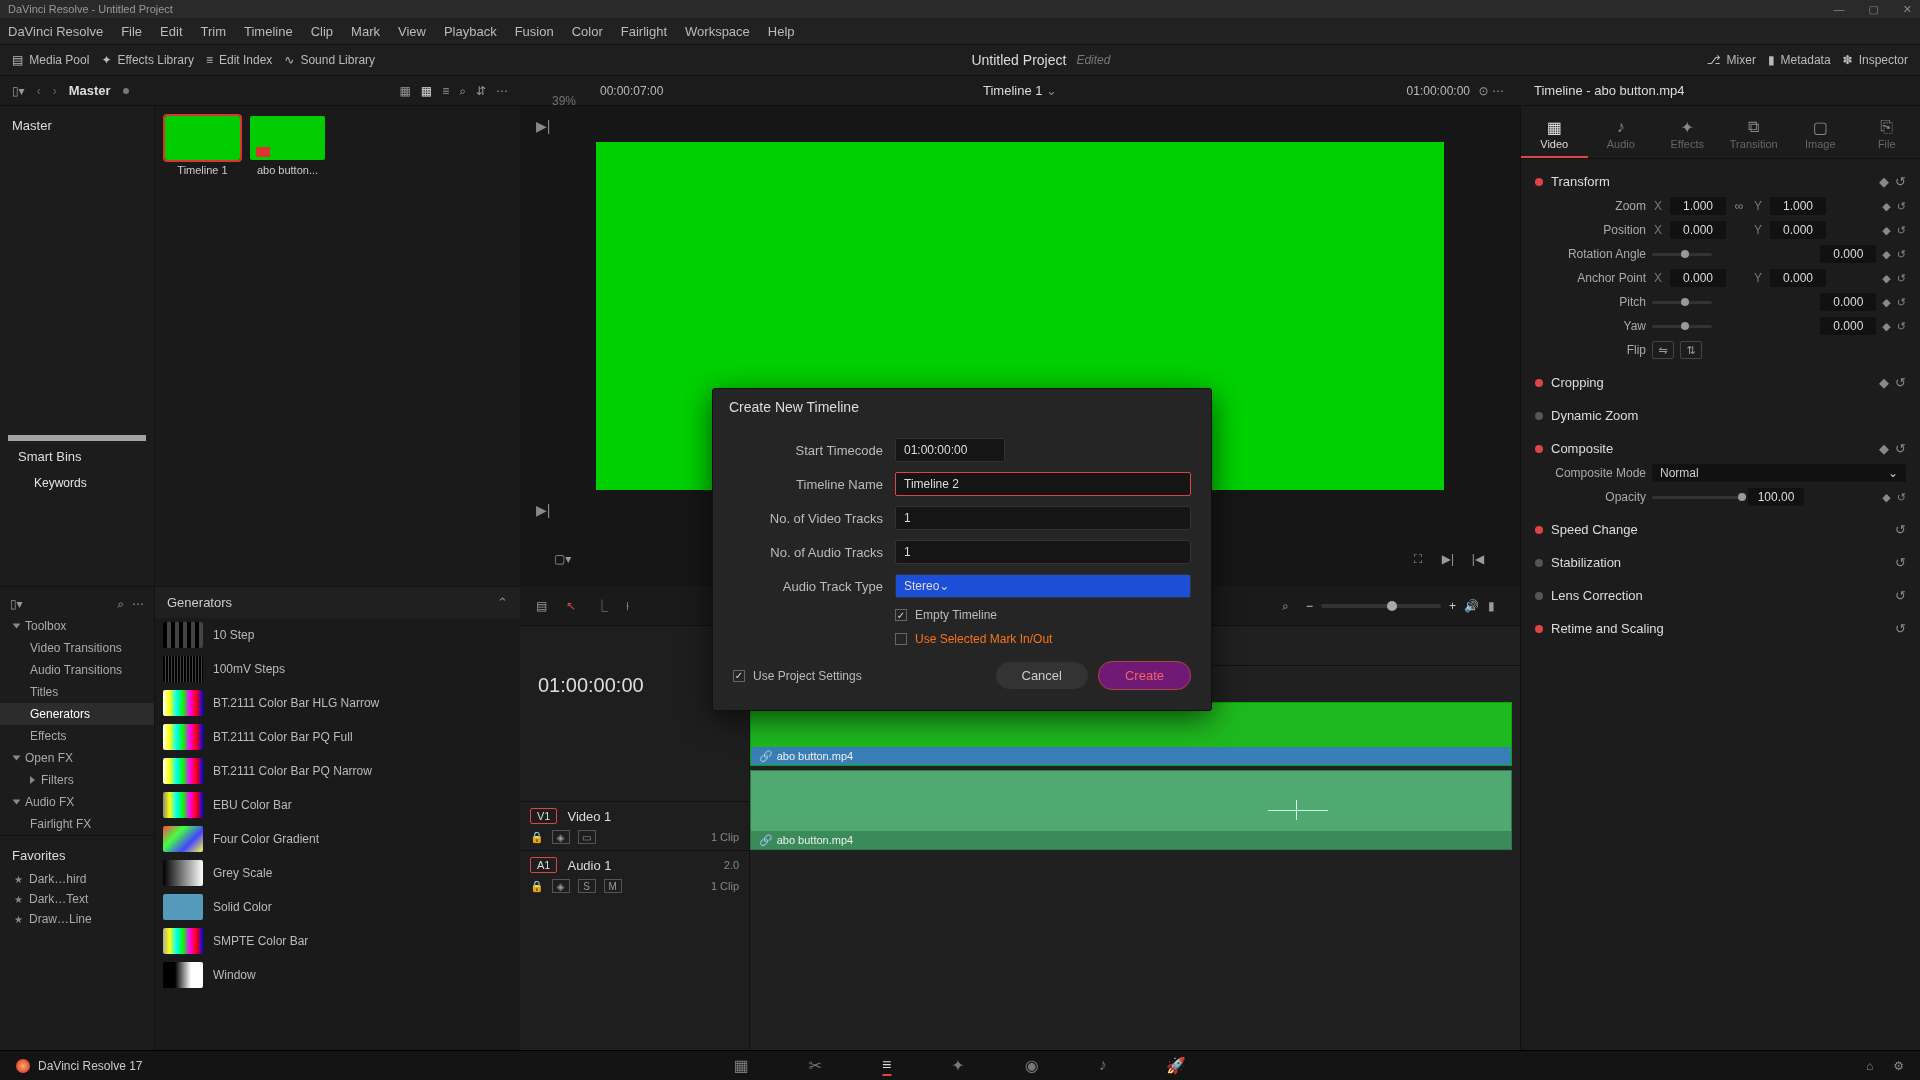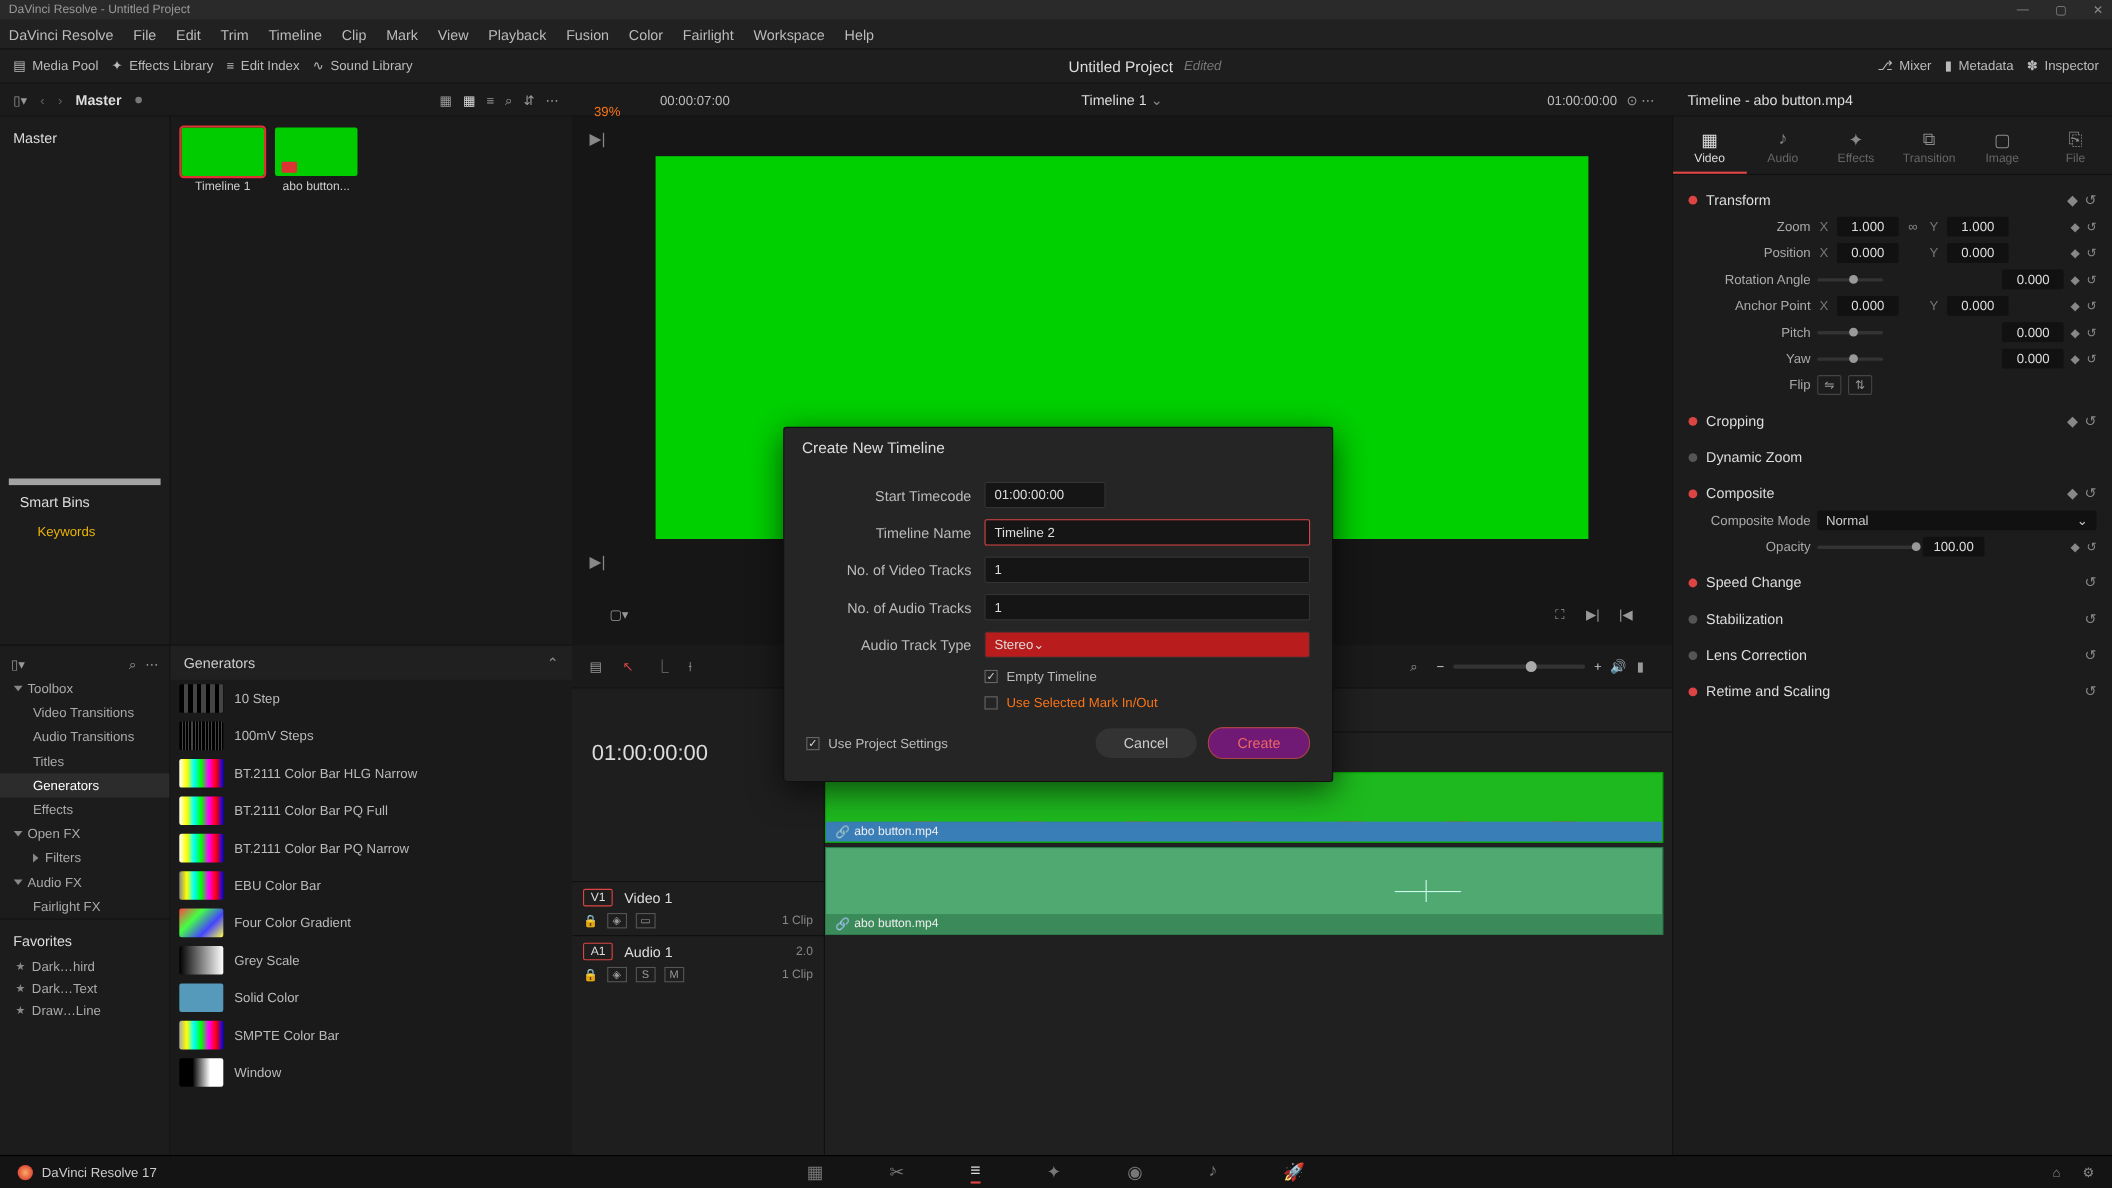--- a/index.html
+++ b/index.html
@@ -14,40 +14,40 @@
 .toolbar .center { flex: 1; text-align: center; display: flex; justify-content: center; align-items: center; gap: 10px; }
 .toolbar .center .pname { color: #ddd; font-size: 14px; font-weight: 500; }
 .toolbar .center .edited { color: #777; font-size: 12px; font-style: italic; }
 
 .subbar { height: 30px; background: #1b1b1b; display: flex; align-items: center; border-bottom: 1px solid #111; }
 .subbar .left { width: 520px; display: flex; align-items: center; padding: 0 12px; gap: 12px; }
 .subbar .master-lbl { font-weight: 600; color: #ddd; font-size: 13px; }
 .subbar .dot { width: 6px; height: 6px; border-radius: 50%; background: #777; }
 .subbar .mid-icons { margin-left: auto; display: flex; gap: 10px; }
 .subbar .mid { flex: 1; display: flex; align-items: center; justify-content: center; gap: 10px; position: relative; }
-.subbar .zoom-pct { color: #f97316; position: absolute; left: 20px; margin-top: 20px; }
+.subbar .zoom-pct { color: #737373; position: absolute; left: 32px; margin-top: 20px; }
 .subbar .tc { color: #bbb; position: absolute; left: 80px; }
 .subbar .tl-name { color: #ddd; font-size: 13px; }
 .subbar .rt-tc { color: #bbb; position: absolute; right: 50px; }
 .subbar .right { width: 400px; padding: 0 14px; color: #ddd; font-size: 13px; }
 
 .main { display: flex; height: calc(100% - 18px - 26px - 32px - 30px - 30px); }
 .left-col { width: 520px; display: flex; flex-direction: column; background: #1a1a1a; }
 .bins { height: 480px; display: flex; }
 .bins-tree { width: 155px; background: #1c1c1c; border-right: 1px solid #111; padding: 10px 8px; }
 .bins-tree .folder { color: #ddd; font-size: 13px; padding: 2px 4px; }
 .bins-thumbs { flex: 1; padding: 10px; display: flex; gap: 10px; align-items: flex-start; }
 .clip-thumb { width: 75px; }
 .clip-thumb .th { width: 75px; height: 44px; background: #0c0; border-radius: 2px; position: relative; }
 .clip-thumb.sel .th { outline: 2px solid #d33; }
 .clip-thumb .th .badge { position: absolute; bottom: 3px; left: 6px; width: 14px; height: 10px; background: #d33; border-radius: 1px; }
 .clip-thumb .cap { text-align: center; font-size: 11px; color: #ccc; margin-top: 4px; white-space: nowrap; overflow: hidden; text-overflow: ellipsis; }
 .smart-bins { border-top: 6px solid #a3a3a3; }
 .smart-bins .hdr { padding: 8px 10px; color: #ddd; font-size: 13px; }
-.smart-bins .item { padding: 4px 26px; color: #eab308; font-size: 12px; }
+.smart-bins .item { padding: 4px 26px; color: #e5e5e5; font-size: 12px; }
 
 .fx-panel { flex: 1; display: flex; border-top: 1px solid #111; }
 .fx-tree { width: 155px; background: #1c1c1c; border-right: 1px solid #111; padding: 6px 0; font-size: 12px; }
 .fx-tree .node { padding: 4px 14px; color: #aaa; display: flex; align-items: center; gap: 6px; }
 .fx-tree .node.exp::before, .fx-tree .node.col::before { content: ''; width: 0; height: 0; border-top: 4px solid transparent; border-bottom: 4px solid transparent; border-left: 5px solid #888; }
 .fx-tree .node.exp::before { transform: rotate(90deg); }
 .fx-tree .node.sel { color: #fff; background: #2c2c2c; }
 .fx-tree .child { padding-left: 30px; }
 .fx-list { flex: 1; background: #1a1a1a; }
 .fx-list .hdr { padding: 8px 12px; color: #ccc; font-size: 13px; background: #202020; display: flex; align-items: center; }
@@ -138,21 +138,21 @@
 .footer .pg.active { color: #ddd; border-bottom: 2px solid #d44; }
 .footer .rbtns { margin-left: auto; display: flex; gap: 20px; color: #888; }
 
 .modal { position: absolute; left: 712px; top: 388px; width: 500px; background: #252525; border: 1px solid #111; border-radius: 3px; box-shadow: 0 8px 30px rgba(0,0,0,.6); z-index: 100; }
 .modal .mtitle { padding: 10px 16px; color: #ddd; font-size: 14px; font-weight: 500; }
 .modal .mbody { padding: 8px 20px 16px; }
 .modal .mrow { display: flex; align-items: center; gap: 12px; padding: 5px 0; }
 .modal .mlbl { width: 150px; text-align: right; color: #bbb; font-size: 13px; }
 .modal .minput { flex: 1; background: #151515; border: 1px solid #333; border-radius: 2px; padding: 4px 8px; color: #ddd; font-size: 12px; }
 .modal .minput.sel { border: 1px solid #d44; }
-.modal .mselect { flex: 1; background: #b91c1c; border: 1px solid #333; border-radius: 2px; padding: 4px 8px; color: #ddd; font-size: 12px; display: flex; }
+.modal .mselect { flex: 1; background: #1d4ed8; border: 1px solid #333; border-radius: 2px; padding: 4px 8px; color: #ddd; font-size: 12px; display: flex; }
 .modal .mcheck { display: flex; align-items: center; gap: 8px; color: #bbb; }
 .modal .mcheck .cb { width: 12px; height: 12px; border: 1px solid #666; display: flex; align-items: center; justify-content: center; font-size: 10px; color: #ddd; }
 .modal .mcheck.dis { color: #f97316; }
 .modal .mfooter { display: flex; align-items: center; padding: 10px 0 4px; gap: 10px; }
 .modal .mbtn { padding: 6px 26px; border-radius: 14px; font-size: 13px; }
 .modal .mbtn.cancel { background: #333; color: #ccc; }
 .modal .mbtn.create { background: #701a75; color: #e66; border: 1px solid #a44; }
 </style>
 </head>
 <body>

